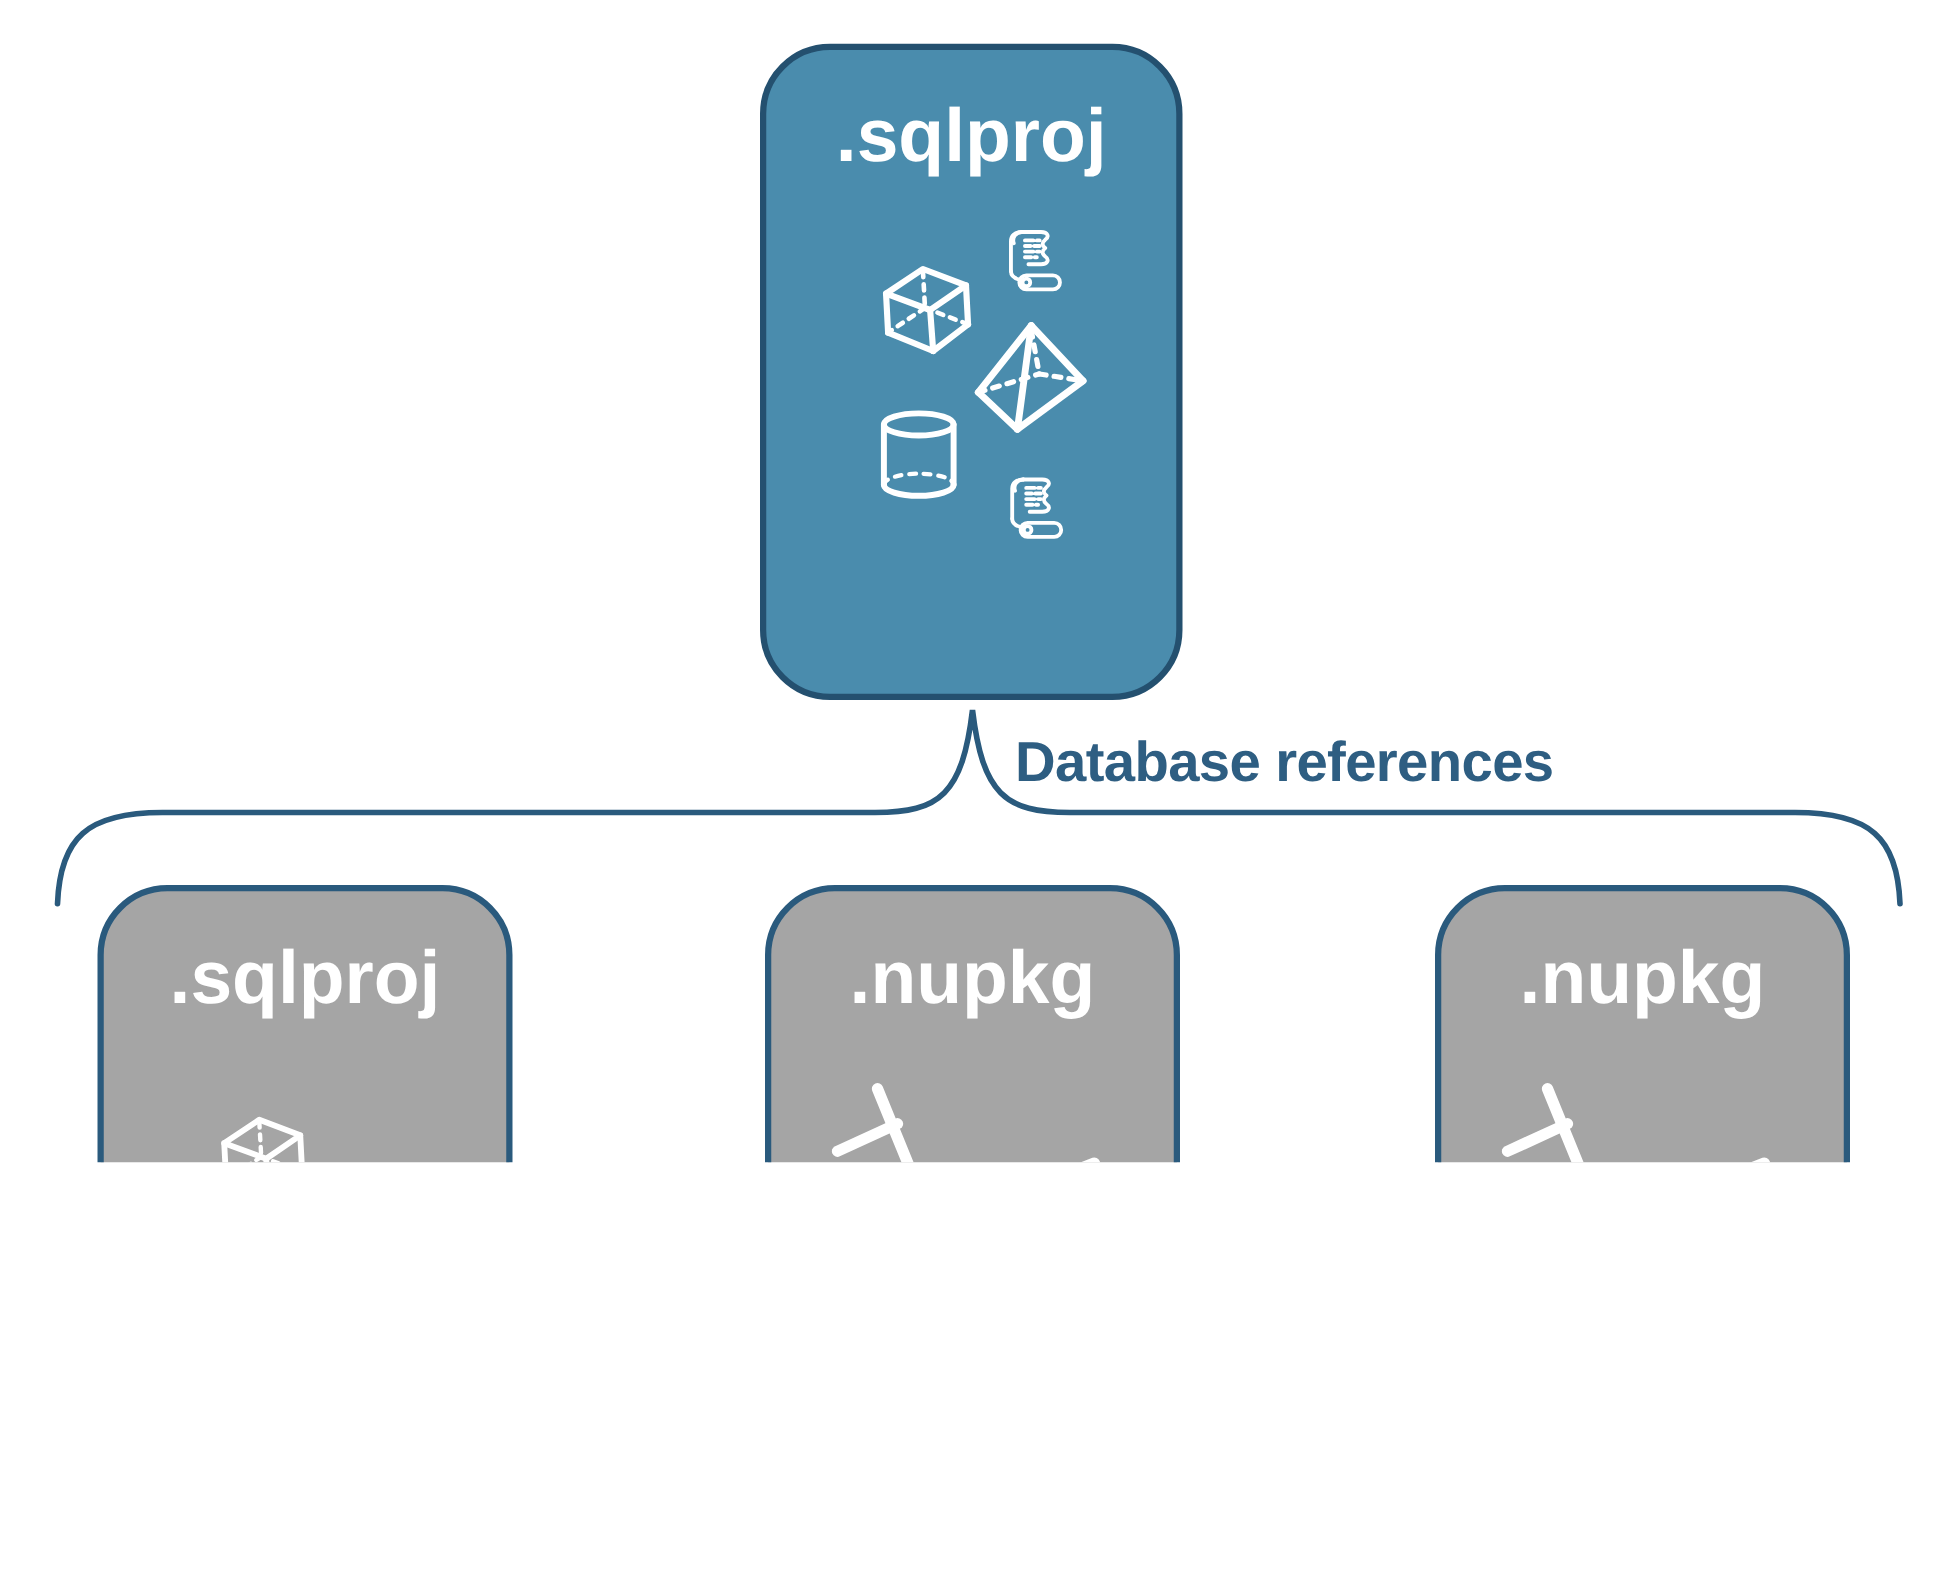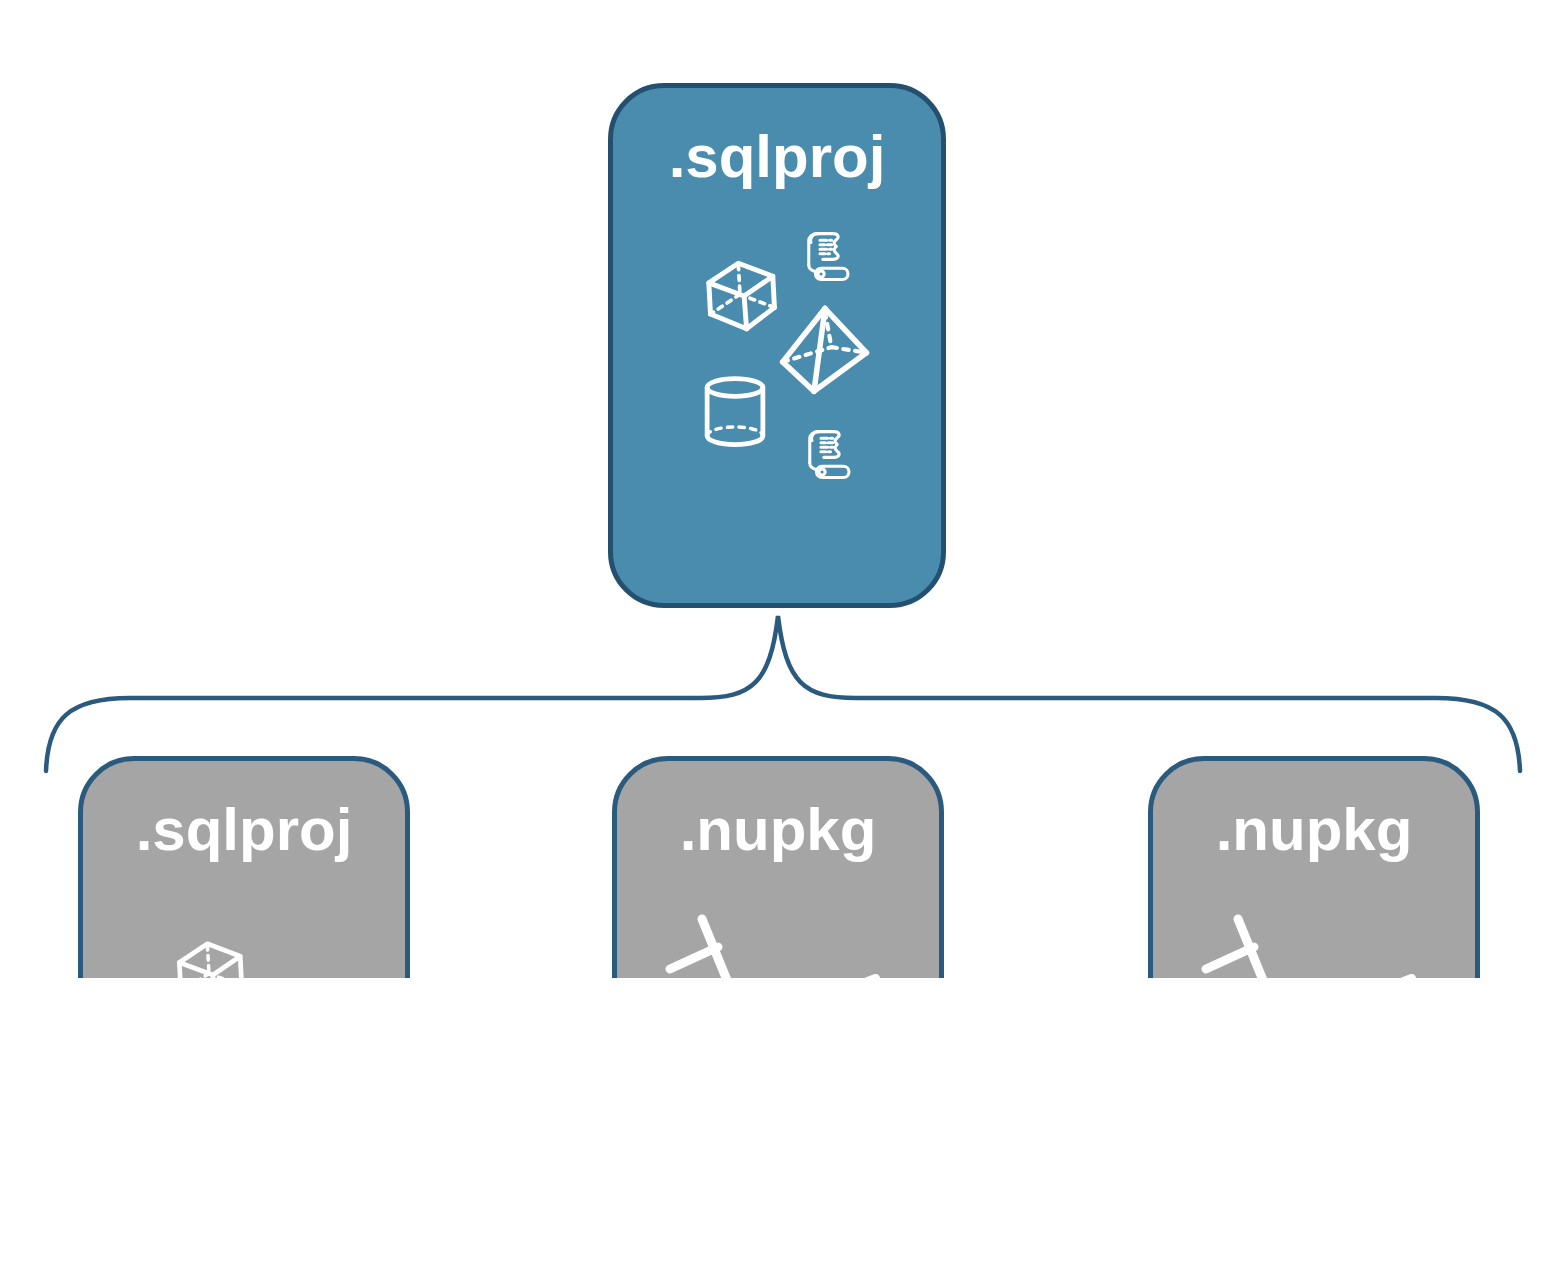--- a/index.html
+++ b/index.html
@@ -3,21 +3,20 @@
 <meta charset="utf-8">
 <style>
   html, body { margin: 0; padding: 0; background: #ffffff; }
   .canvas {
     position: relative;
     width: 1566px;
     height: 930px;
     background: #ffffff;
     font-family: "Liberation Sans", sans-serif;
     overflow: hidden;
-    margin-top: 48px;
   }
   .card {
     position: absolute;
     box-sizing: border-box;
     border: 5px solid #2A5A7D;
     border-radius: 56px;
     width: 338px;
     height: 525px;
   }
   .card-parent {
@@ -152,20 +151,21 @@
       <use href="#sym-cylinder" x="88" y="143" width="68" height="82"></use>
       <use href="#sym-scroll" x="185" y="198" width="56" height="56"></use>
     </svg>
   </div>
 
   <svg class="brace" viewBox="0 0 1566 200">
     <path d="M46 173 C48 120 70 100 130 100 L700 100 C752 100 770 85 778 18
              C786 85 804 100 856 100 L1436 100 C1496 100 1518 120 1520 173" fill="none" stroke="#2A5A7D" stroke-width="4.5" stroke-linecap="round"></path>
   </svg>
 
+  <div class="ref-label">Database references</div>
 
   <div class="card card-child c1">
     <div class="card-title">.sqlproj</div>
     <svg class="cluster small-cluster" viewBox="0 0 322 220">
       <use href="#sym-cube" x="84" y="10" width="84" height="78"></use>
       <use href="#sym-pyramid" x="158" y="50" width="98" height="90"></use>
       <use href="#sym-cylinder" x="88" y="120" width="68" height="82"></use>
     </svg>
   </div>
 

